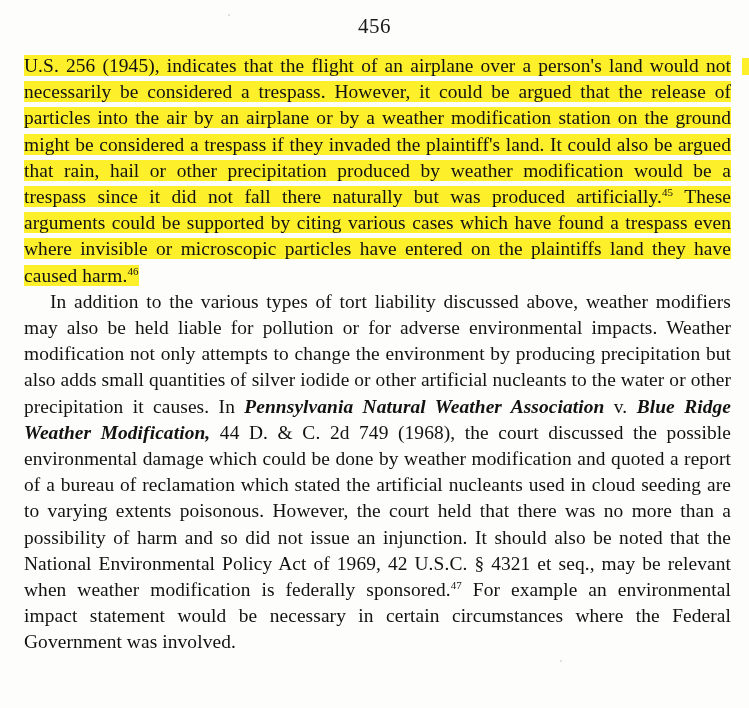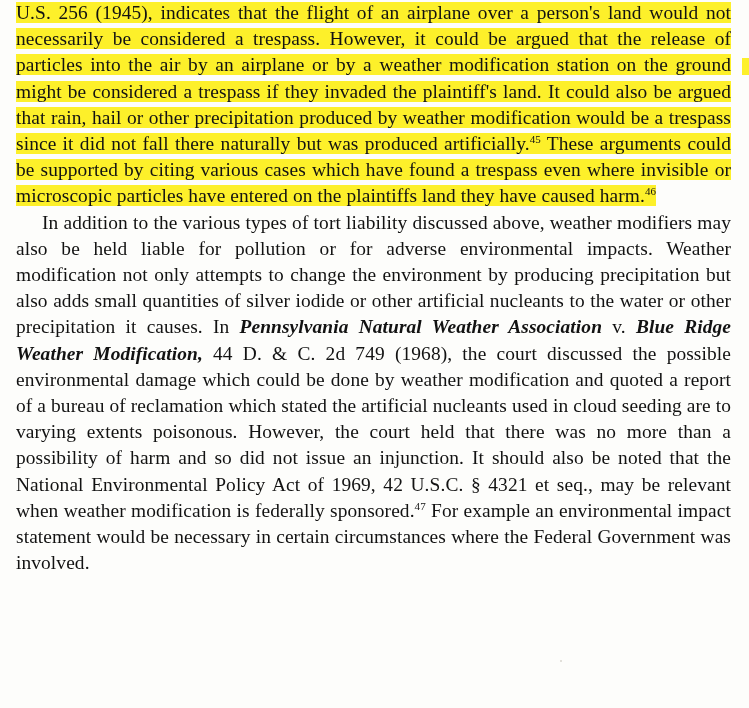--- a/index.html
+++ b/index.html
@@ -23,21 +23,21 @@
   }
   .page-number {
     text-align: center;
     font-size: 21px;
     letter-spacing: 0.5px;
     padding-top: 14px;
     padding-bottom: 14px;
     color: #1a1a1a;
   }
   .body-col {
-    padding: 0 18px 0 16px;
+    padding: 0 18px 0 24px;
   }
   .para {
     font-size: 19.4px;
     line-height: 26.2px;
     text-align: justify;
     text-justify: inter-word;
     margin: 0;
     color: #121212;
     letter-spacing: 0.1px;
   }
@@ -78,20 +78,21 @@
     border-radius: 50%;
   }
 </style>
 </head>
 <body>
 
 <div class="page">
 
   <div class="edge-mark"></div>
 
+  <div class="page-number">456</div>
 
   <div class="body-col">
 
     <p class="para first"><span class="hl"><span>U.S. 256 (1945), indicates that the flight of an airplane over a person's land would not necessarily be considered a trespass. However, it could be argued that the release of particles into the air by an airplane or by a weather modification station on the ground might be considered a trespass if they invaded the plaintiff's land. It could also be argued that rain, hail or other precipitation produced by weather modification would be a trespass since it did not fall there naturally but was produced artificially.</span><sup>45</sup><span> These arguments could be supported by citing various cases which have found a trespass even where invisible or microscopic particles have entered on the plaintiffs land they have caused harm.</span><sup>46</sup></span></p>
 
     <p class="para"><span class="indent"></span><span>In addition to the various types of tort liability discussed above, weather modifiers may also be held liable for pollution or for adverse environmental impacts. Weather modification not only attempts to change the environment by producing precipitation but also adds small quantities of silver iodide or other artificial nucleants to the water or other precipitation it causes. In </span><span class="ital">Pennsylvania Natural Weather Association</span><span> v. </span><span class="ital">Blue Ridge Weather Modification,</span><span> 44 D. &amp; C. 2d 749 (1968), the court discussed the possible environmental damage which could be done by weather modification and quoted a report of a bureau of reclamation which stated the artificial nucleants used in cloud seeding are to varying extents poisonous. However, the court held that there was no more than a possibility of harm and so did not issue an injunction. It should also be noted that the National Environmental Policy Act of 1969, 42 U.S.C. § 4321 et seq., may be relevant when weather modification is federally sponsored.</span><sup>47</sup><span> For example an environmental impact statement would be necessary in certain circumstances where the Federal Government was involved.</span></p>
 
   </div>
 
   <div class="speck" style="left:228px; top:14px;"></div>

